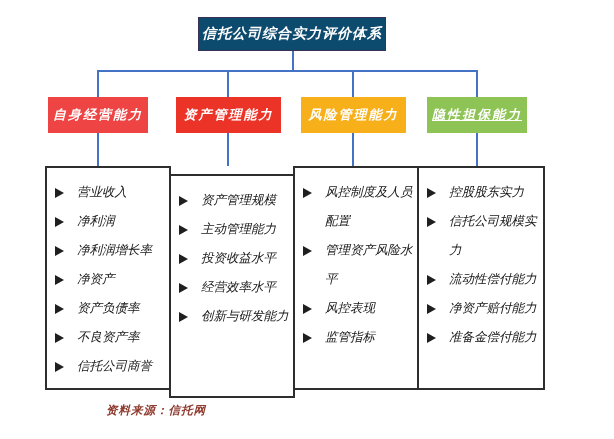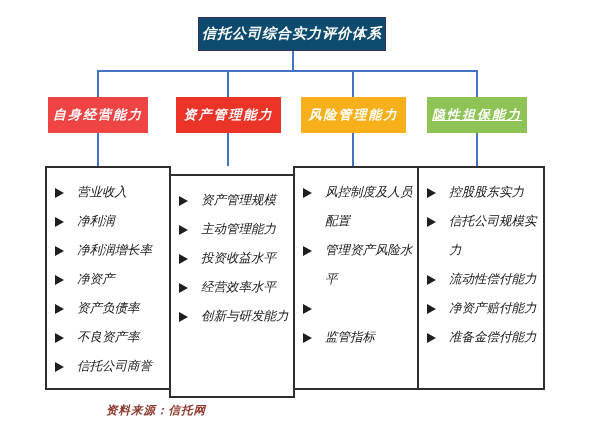--- a/index.html
+++ b/index.html
@@ -165,20 +165,21 @@
       <div class="item">
         <span class="bullet"></span>
         <span class="item-text">风控制度及人员配置</span>
       </div>
       <div class="item">
         <span class="bullet"></span>
         <span class="item-text">管理资产风险水平</span>
       </div>
       <div class="item">
         <span class="bullet"></span>
+        <span class="item-text">风控表现</span>
       </div>
       <div class="item">
         <span class="bullet"></span>
         <span class="item-text">监管指标</span>
       </div>
     </div>
   <div class="list-box" id="branch-list-3">
       <div class="item">
         <span class="bullet"></span>
         <span class="item-text">控股股东实力</span>

